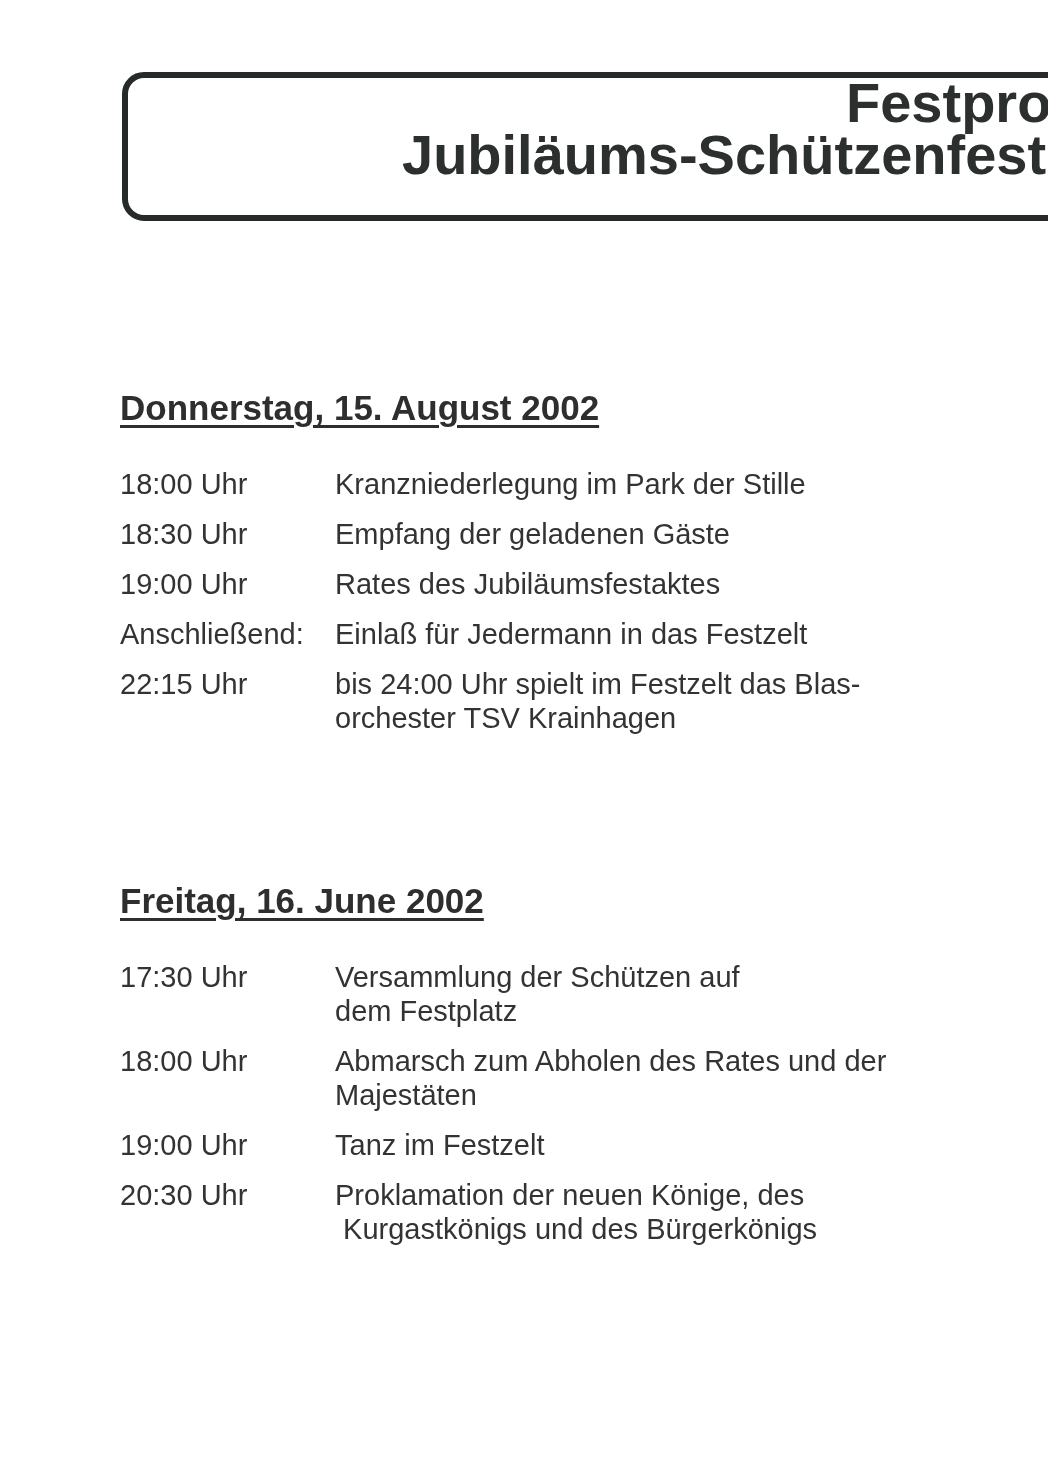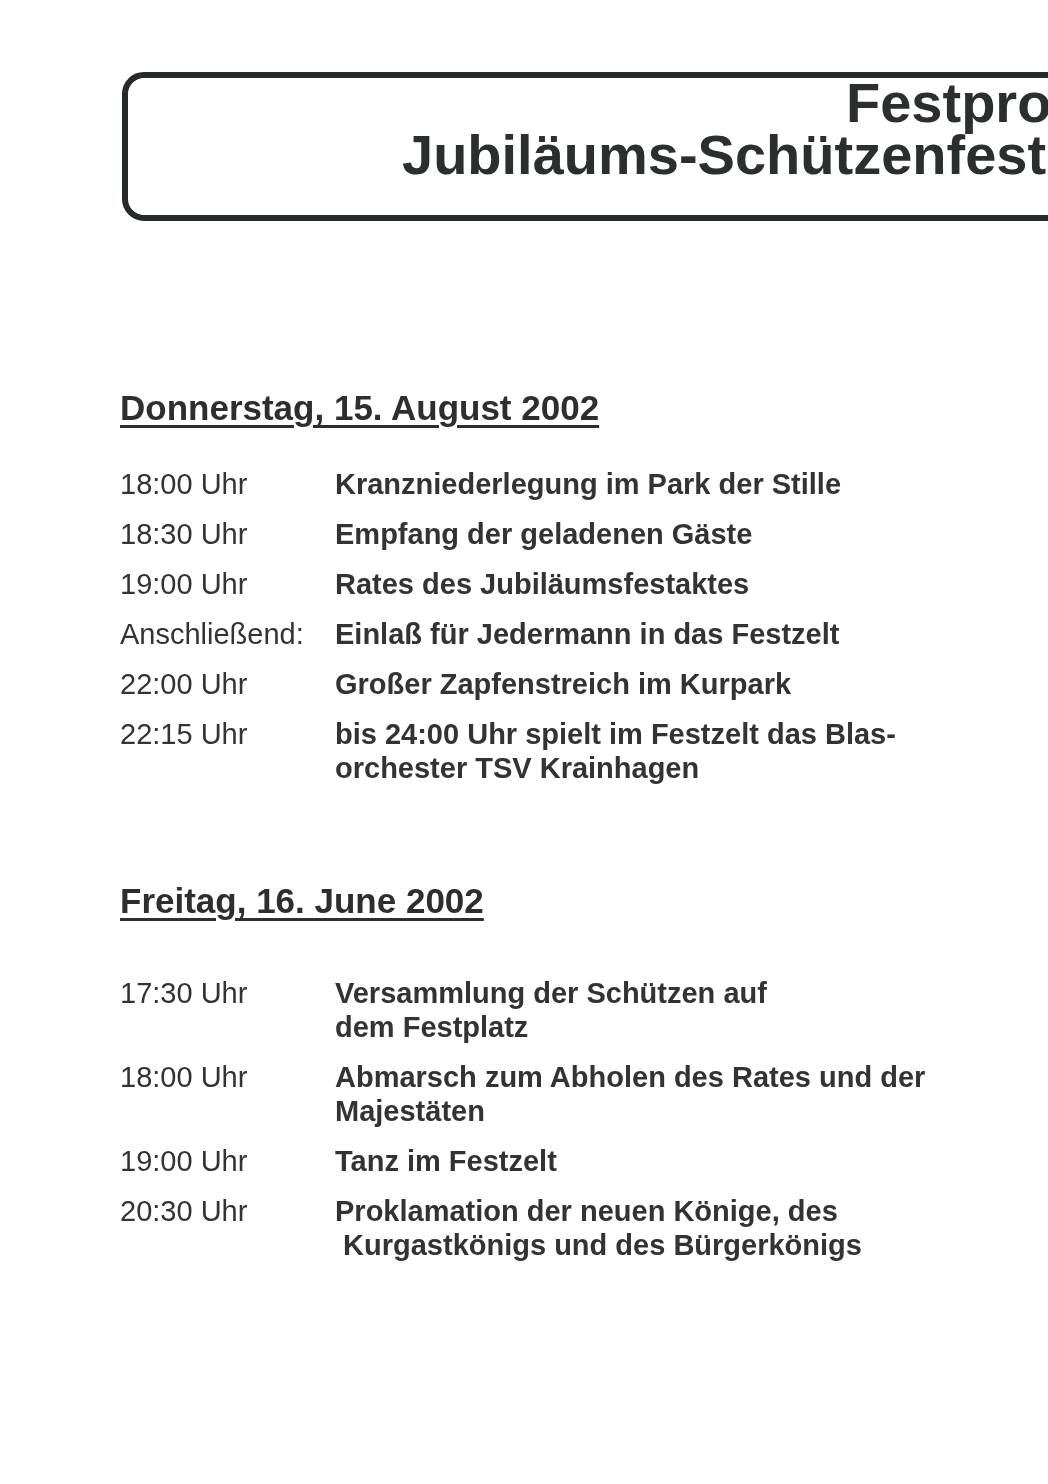--- a/index.html
+++ b/index.html
@@ -56,37 +56,36 @@
   .day-heading.thursday { top: 358px; }
   .day-heading.friday   { top: 851px; }
 
   
   .rows {
     position: absolute;
     left: 120px;
     width: 860px;
   }
   .rows.thursday { top: 467px; }
-  .rows.friday   { top: 960px; margin-top: 16px; }
+  .rows.friday   { top: 960px; }
   .row {
     display: flex;
     margin-bottom: 16px;
     font-size: 29px;
     line-height: 34px;
     color: #333333;
   }
   .time {
     flex: none;
     width: 215px;
     white-space: nowrap;
   }
   .desc {
     white-space: pre-wrap;
     max-width: 630px;
-    font-weight: bold;
   }
 </style>
 </head>
 <body>
 
 <div class="title-box"></div>
 <div class="title-line l1">Festprogramm</div>
 <div class="title-line l2">Jubiläums-Schützenfest</div>
 
 <h2 class="day-heading thursday">Donnerstag, 15. August 2002</h2>
@@ -100,24 +99,20 @@
     <div class="time">18:30 Uhr</div>
     <div class="desc">Empfang der geladenen Gäste</div>
   </div>
   <div class="row">
     <div class="time">19:00 Uhr</div>
     <div class="desc">Rates des Jubiläumsfestaktes</div>
   </div>
   <div class="row">
     <div class="time">Anschließend:</div>
     <div class="desc">Einlaß für Jedermann in das Festzelt</div>
-  </div>
-  <div class="row">
-    <div class="time">22:00 Uhr</div>
-    <div class="desc">Großer Zapfenstreich im Kurpark</div>
   </div>
   <div class="row">
     <div class="time">22:15 Uhr</div>
     <div class="desc">bis 24:00 Uhr spielt im Festzelt das Blas-
 orchester TSV Krainhagen</div>
   </div>
 </div>
 
 <h2 class="day-heading friday">Freitag, 16. June 2002</h2>
 

